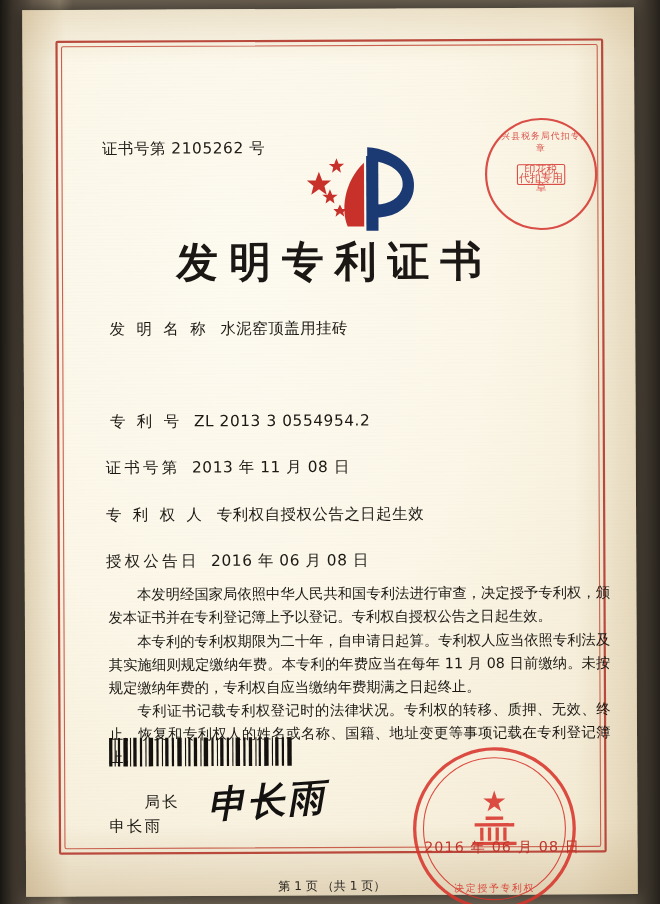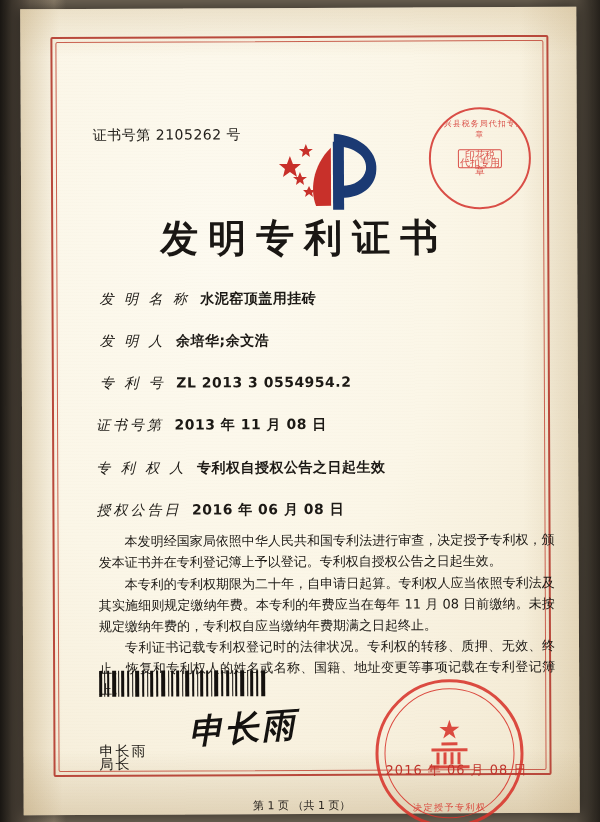--- a/index.html
+++ b/index.html
@@ -114,21 +114,21 @@
     position: absolute;
     left: 255px;
     top: 120px;
     width: 110px;
     height: 85px;
   }
 
   
   .stamp-top {
     position: absolute;
-    left: 408px;
+    left: 420px;
     top: 100px;
     width: 98px;
     height: 98px;
     border-radius: 50%;
     border: 2.2px solid #d4322c;
     opacity: 0.85;
     color: #d4322c;
     overflow: hidden;
   }
   .stamp-top .stamp-inner {
@@ -179,27 +179,25 @@
     position: absolute;
     left: 78px;
     font-size: 14px;
     color: #1c1915;
     white-space: nowrap;
     font-family: "DejaVu Sans", sans-serif;
   }
   .field .lbl {
     display: inline-block;
     letter-spacing: 3px;
-    font-style: italic;
   }
   .field .val {
     display: inline-block;
     margin-left: 6px;
     letter-spacing: 0.5px;
-    font-weight: bold;
   }
 
   
   .para {
     position: absolute;
     left: 76px;
     width: 456px;
     font-size: 13px;
     line-height: 21px;
     color: #1c1915;
@@ -357,24 +355,20 @@
       <div class="stamp-inner"></div>
       <div class="arc" style="top:9px;">长兴县税务局代扣专用章</div>
       <div class="sbar">印花税<br>代扣专用章</div>
     </div>
 
     <div class="main-title">发明专利证书</div>
 
     <div class="field" style="top:282px;">
       <span class="lbl">发 明 名 称</span>
       <span class="val">水泥窑顶盖用挂砖</span>
-    </div>
-    <div class="field" style="top:324px;">
-      <span class="lbl">发 明 人</span>
-      <span class="val">余培华;余文浩</span>
     </div>
     <div class="field" style="top:366px;">
       <span class="lbl">专 利 号</span>
       <span class="val">ZL 2013 3 0554954.2</span>
     </div>
     <div class="field" style="top:408px; left:74px;">
       <span class="lbl">证书号第</span>
       <span class="val">2013 年 11 月 08 日</span>
     </div>
     <div class="field" style="top:451px; left:74px;">
@@ -420,21 +414,21 @@
       <span style="left:127px;width:3px"></span>
         <span style="left:133px;width:1px"></span>
       <span style="left:136px;width:2px"></span>
         <span style="left:141px;width:4px"></span>
       <span style="left:148px;width:1px"></span>
         <span style="left:151px;width:3px"></span>
       <span style="left:157px;width:2px"></span>
         <span style="left:162px;width:4px"></span>
     </div>
 
-    <div class="director" style="top:747px;">局长</div>
+    <div class="director" style="top:712px;margin-left:32px;">局长</div>
     <div class="director" style="top:734px;">申长雨</div>
     <div class="signature">申长雨</div>
 
     <div class="seal">
       <div class="ring2"></div>
       <div class="star">★</div>
       <div class="emblem">
         <svg viewBox="0 0 44 30" width="44" height="30">
           <rect x="4" y="8" width="36" height="3" fill="#d8352c"></rect>
           <rect x="9" y="12" width="3" height="12" fill="#d8352c"></rect>

